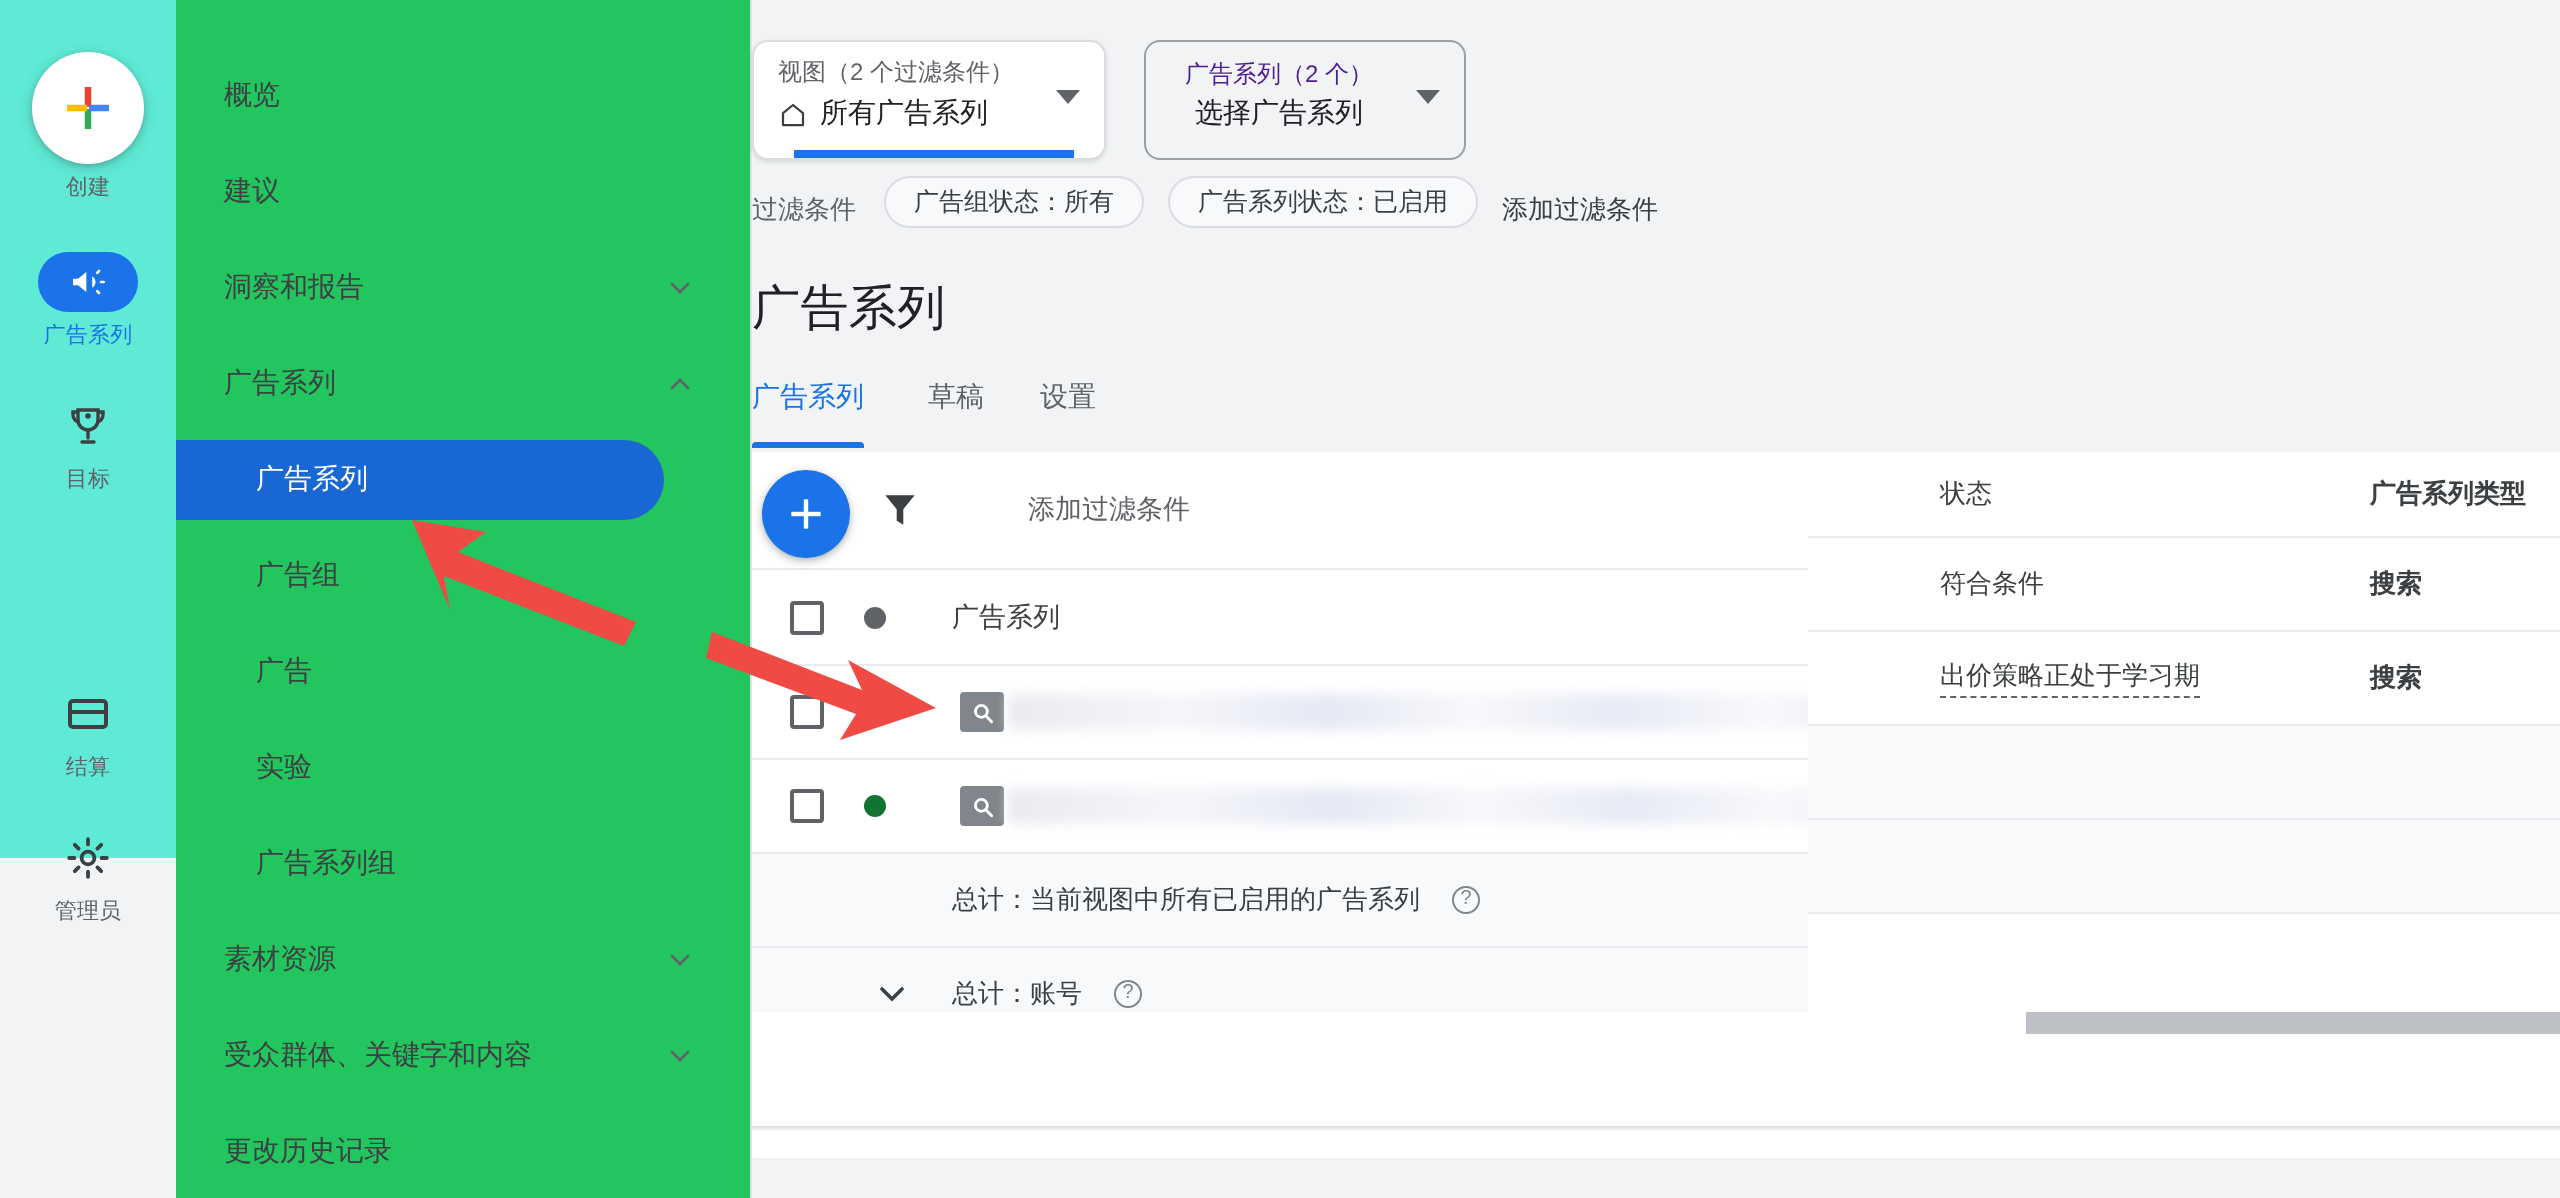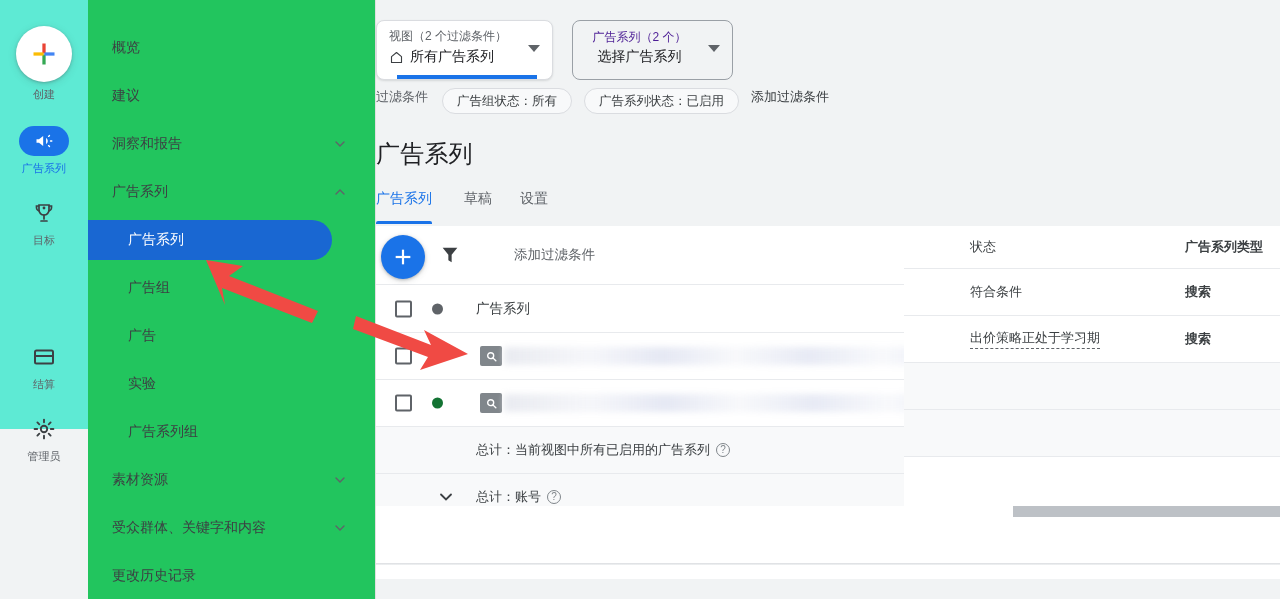--- a/index.html
+++ b/index.html
@@ -125,21 +125,21 @@
     text-align: center; font-size: 12px; color: #4c1d95; white-space: nowrap;
   }
   .camp-select .sel-bot {
     position: absolute; left: 0; right: 26px; top: 27px;
     text-align: center; font-size: 14px; color: #202124; white-space: nowrap;
   }
 
   
   .filter-row {
     position: absolute; left: 0px; top: 88px;
-    display: flex; align-items: flex-start; gap: 12px;
+    display: flex; align-items: flex-end; gap: 12px;
   }
   .filter-label { font-size: 13px; color: #5f6368; margin-right: 2px; }
   .chip {
     height: 26px; padding: 0 14px;
     border: 1px solid #dadce0; border-radius: 14px;
     background: #f8f9fa;
     display: flex; align-items: center;
     font-size: 12.5px; color: #3c4043;
     cursor: pointer; white-space: nowrap;
   }
@@ -232,21 +232,21 @@
     background: linear-gradient(90deg,
       rgba(232,234,240,.95) 0%, rgba(244,245,249,.85) 14%,
       rgba(228,231,243,.95) 26%, rgba(246,247,250,.8) 38%,
       rgba(230,233,244,.95) 50%, rgba(247,248,251,.85) 62%,
       rgba(229,232,244,.95) 74%, rgba(245,246,250,.85) 88%,
       rgba(236,238,245,.9) 100%);
     filter: blur(3px);
   }
   .total-text {
     position: absolute; left: 100px; top: 50%; transform: translateY(-50%);
-    display: flex; align-items: center; gap: 6px;
+    display: flex; align-items: center; gap: 16px;
     font-size: 13px; color: #3c4043;
   }
   .qmark {
     width: 14px; height: 14px; border: 1px solid #80868b; border-radius: 50%;
     display: inline-flex; align-items: center; justify-content: center;
     font-size: 10px; color: #80868b; line-height: 1;
   }
   .expand-chev {
     position: absolute; left: 60px; top: 50%; transform: translateY(-50%);
     width: 20px; height: 20px; color: #3c4043; cursor: pointer;

